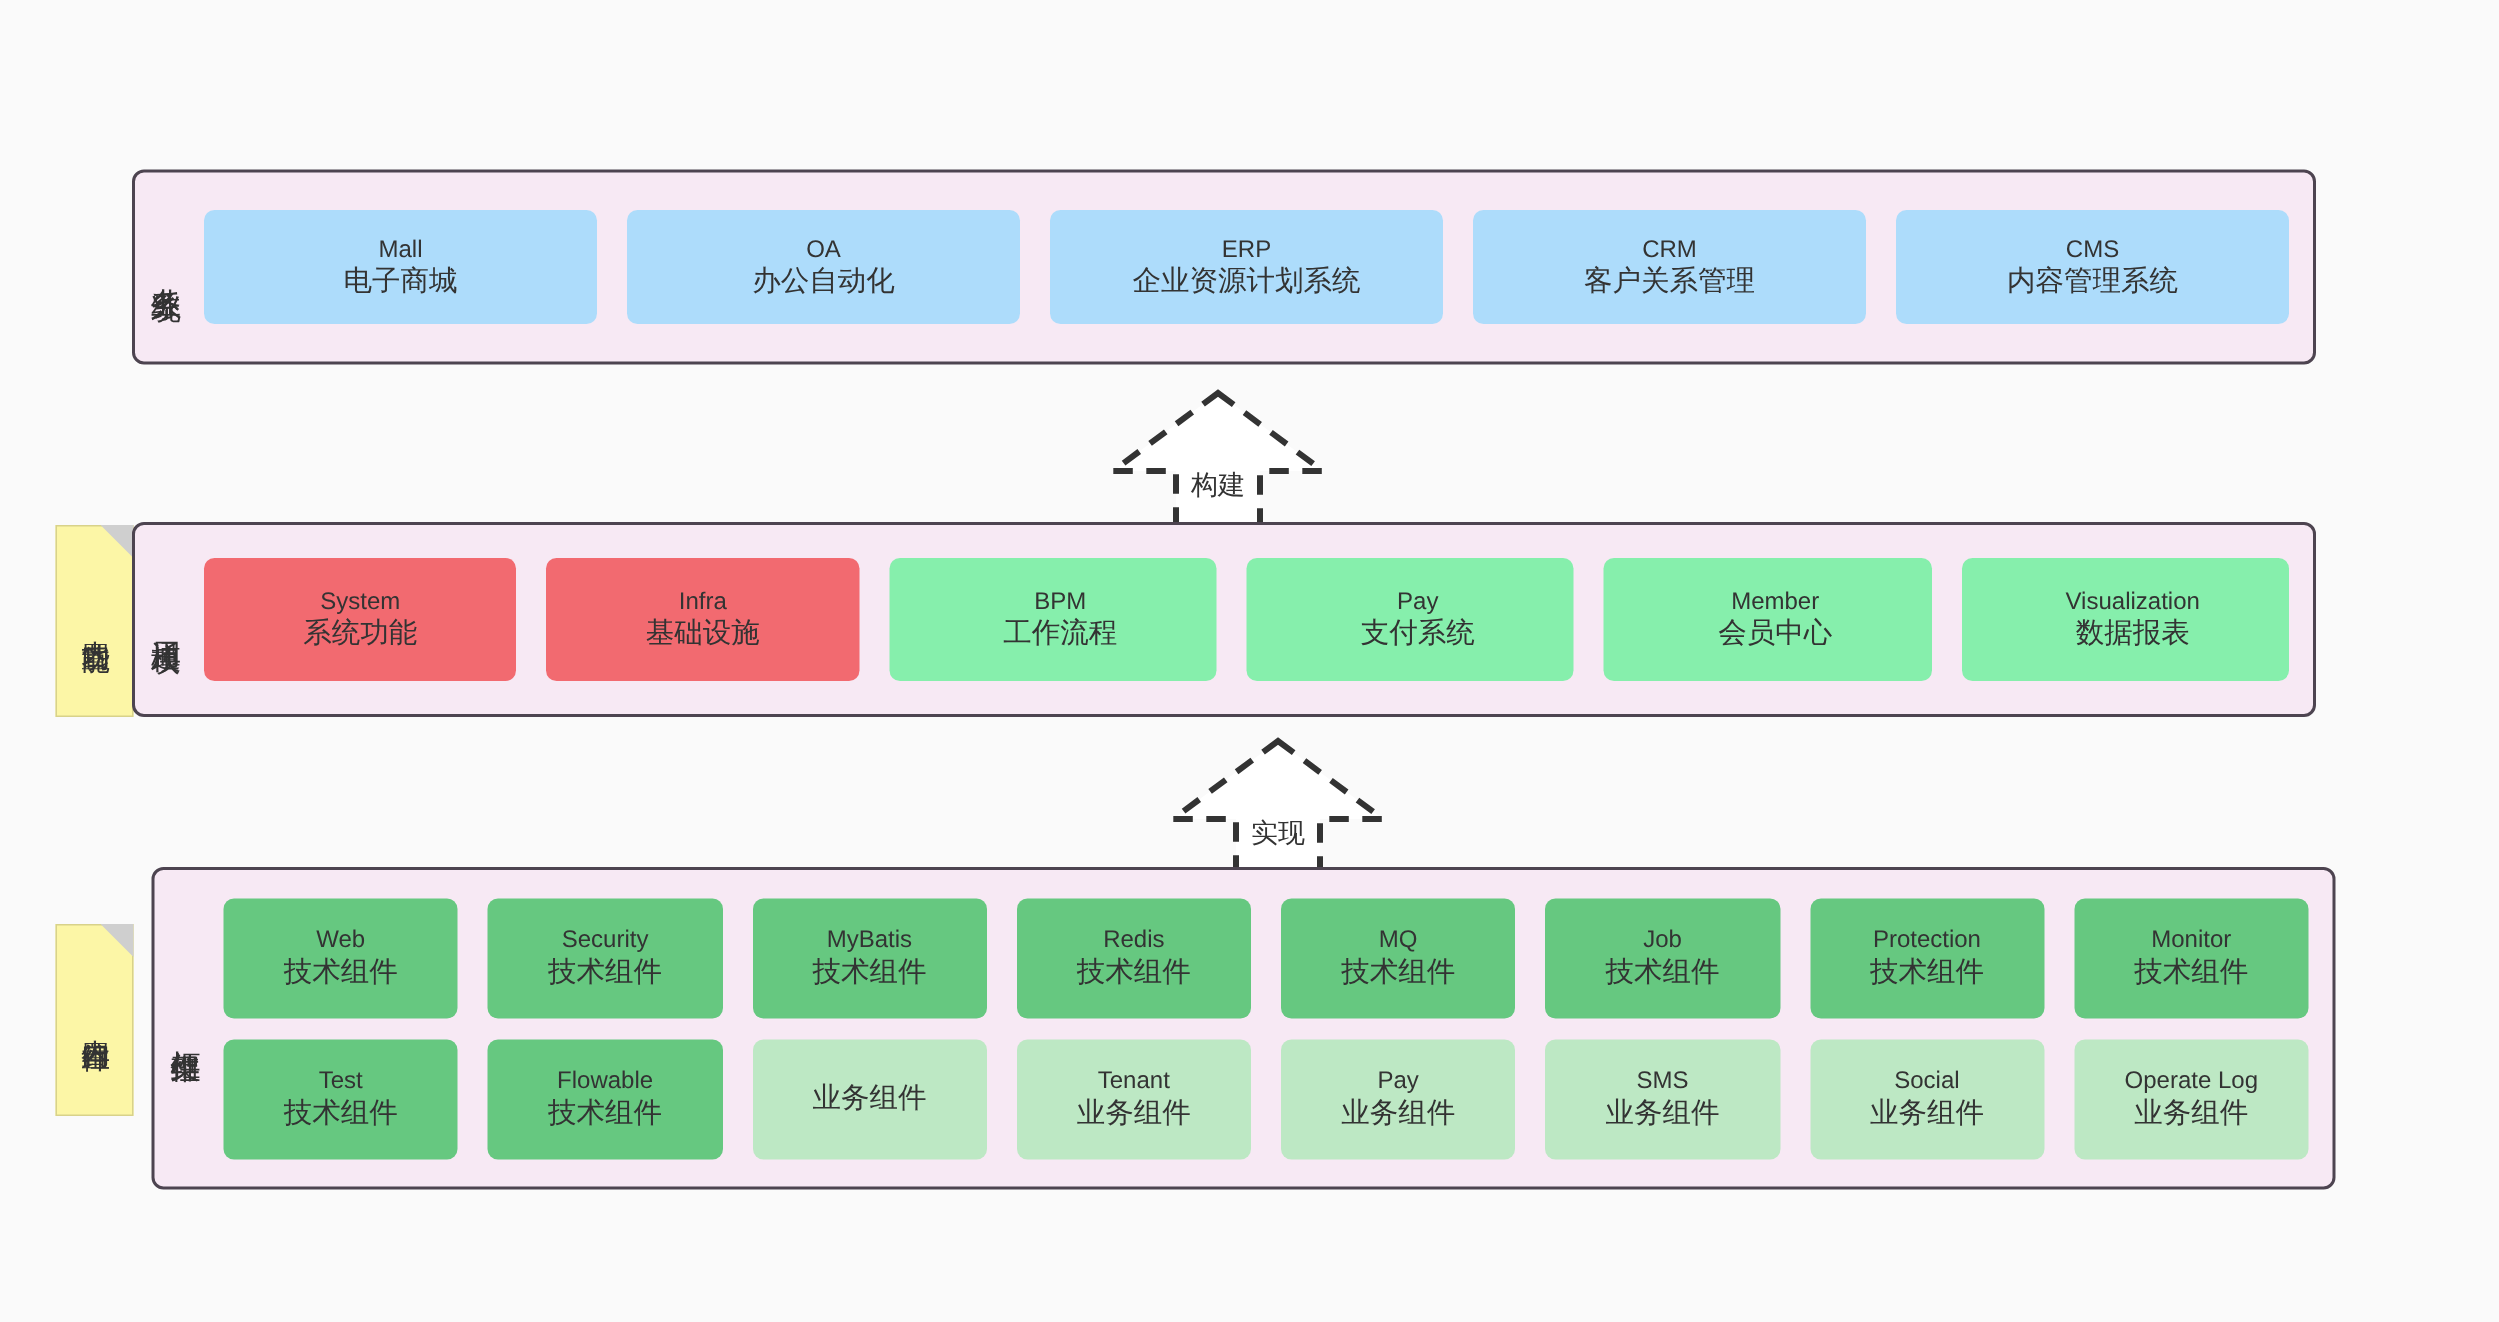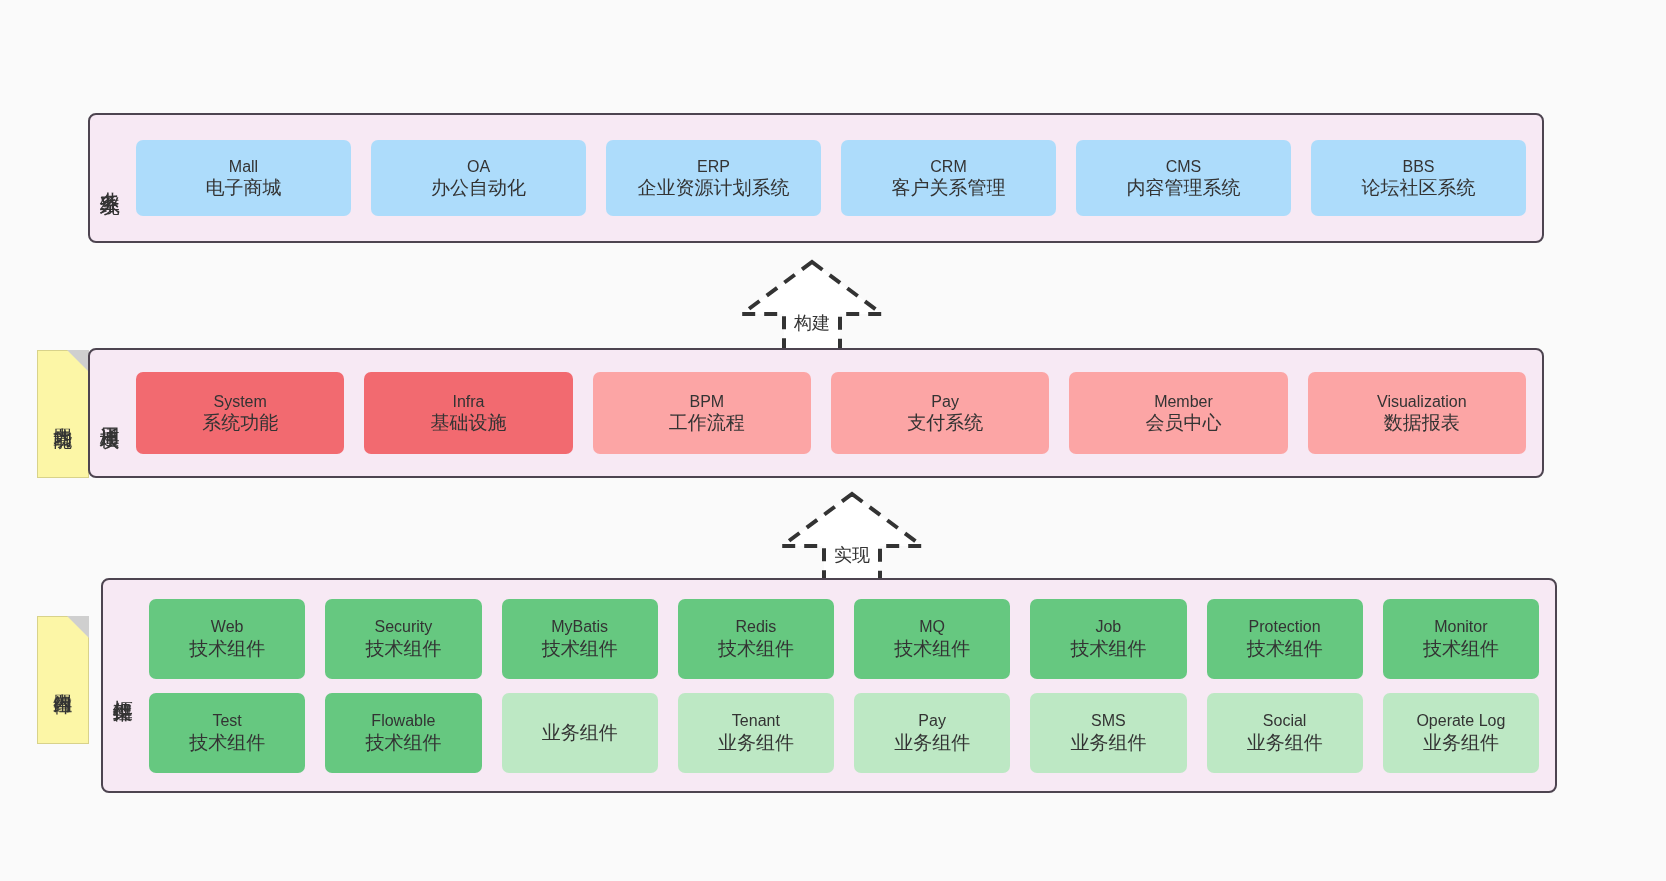--- a/index.html
+++ b/index.html
@@ -75,21 +75,21 @@
 
   
   #layer-business { left: 88px; top: 113px; width: 1456px; height: 130px; }
   #layer-business .row { height: 76px; }
   .blue { background: #addcfb; }
 
   
   #layer-modules { left: 88px; top: 348px; width: 1456px; height: 130px; }
   #layer-modules .row { height: 82px; }
   .red  { background: #f26a70; }
-  .pink { background: #fca5a5; padding-left: 16px; }
+  .pink { background: #86efac; padding-left: 16px; }
 
   
   #layer-framework { left: 88px; top: 578px; width: 1456px; height: 215px; margin-left: 13px; }
   #layer-framework .row { height: 80px; }
   .green      { background: #66c880; }
   .lightgreen { background: #bde8c4; }
 
   
   .note {
     position: absolute;
@@ -163,24 +163,20 @@
           <span class="t2">企业资源计划系统</span>
         </div>
         <div class="cell blue">
           <span class="t1">CRM</span>
           <span class="t2">客户关系管理</span>
         </div>
         <div class="cell blue">
           <span class="t1">CMS</span>
           <span class="t2">内容管理系统</span>
         </div>
-        <div class="cell blue">
-          <span class="t1">BBS</span>
-          <span class="t2">论坛社区系统</span>
-        </div>
       </div>
     </div>
   </div>
 
   <div class="arrow" id="arrow-build">
     <svg viewBox="0 0 160 95" xmlns="http://www.w3.org/2000/svg" aria-hidden="true">
       <path d="M80 4 L150 56 L108 56 L108 92 L52 92 L52 56 L10 56 Z" fill="#ffffff" stroke="#333333" stroke-width="4" stroke-dasharray="13 9" stroke-linejoin="miter"></path>
     </svg>
     <div class="arrow-label">构建</div>
   </div>

